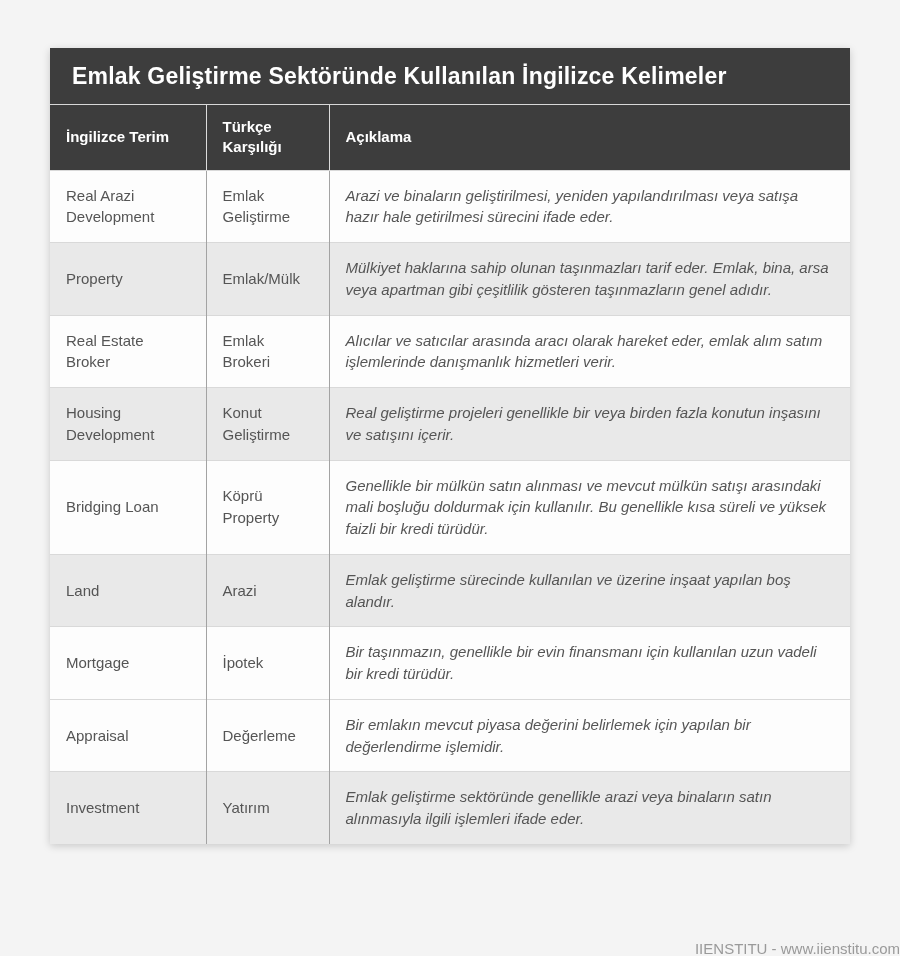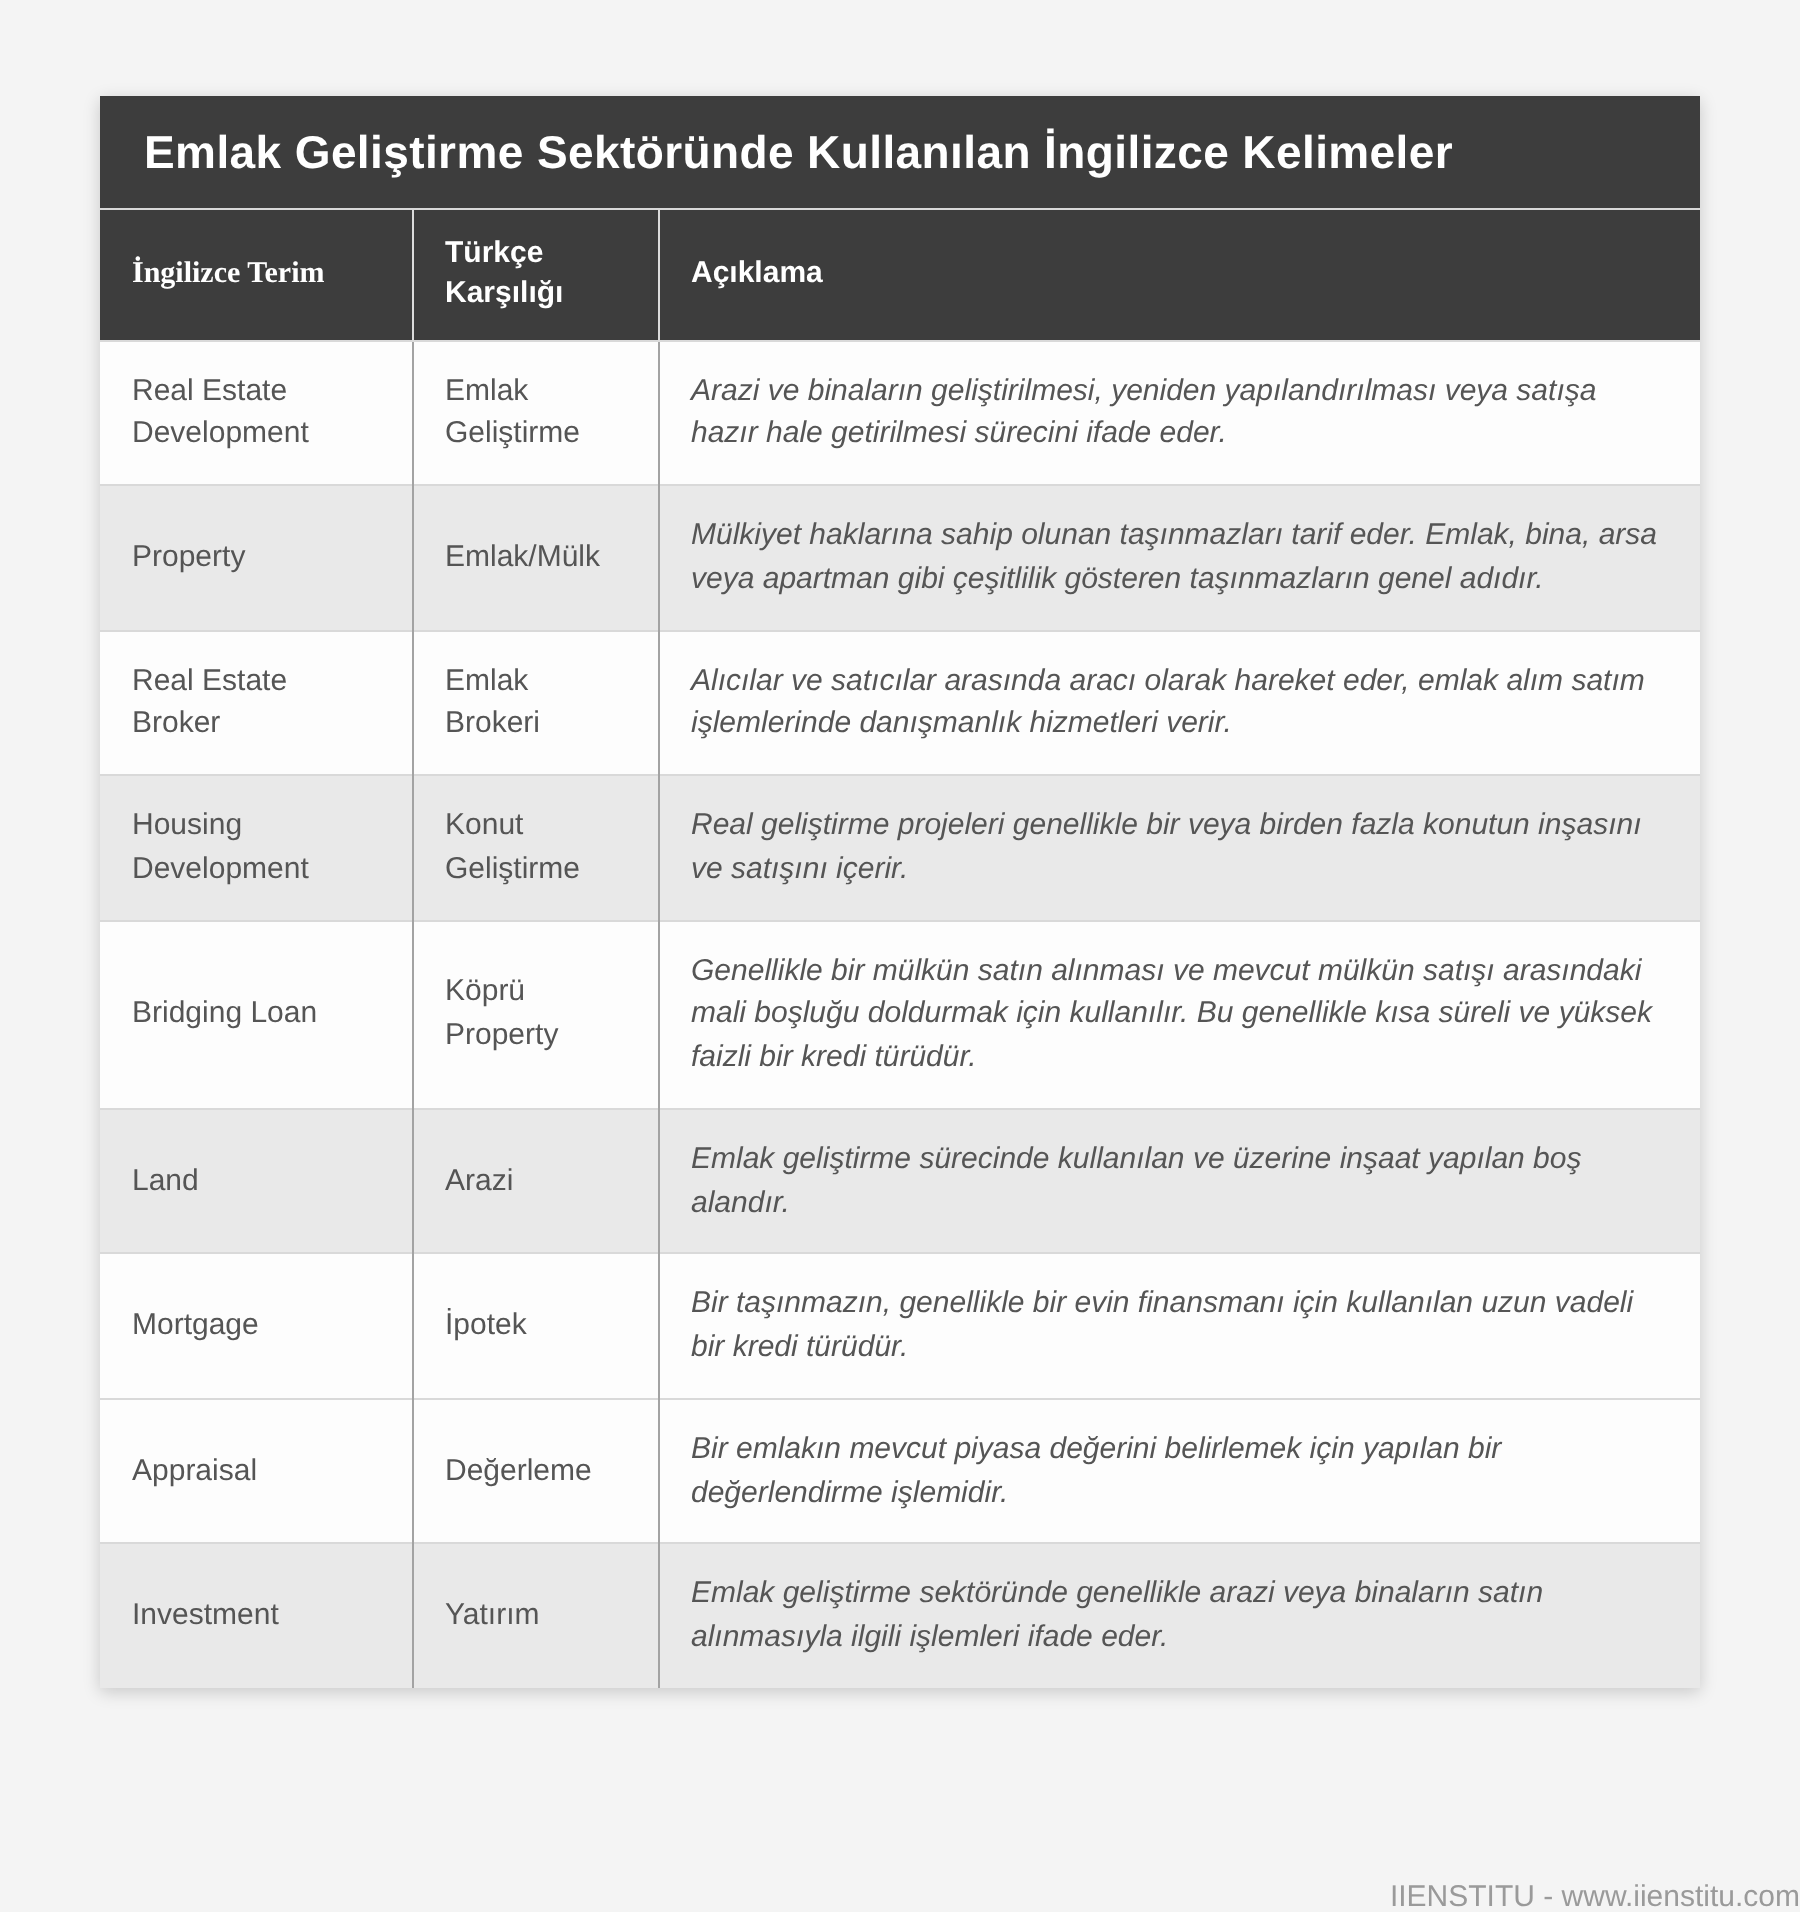--- a/index.html
+++ b/index.html
@@ -34,21 +34,21 @@
     color: #ffffff;
     text-align: left;
     font-size: 15px;
     font-weight: bold;
     padding: 12px 16px;
     border-left: 1px solid #dcdcdc;
     vertical-align: middle;
     line-height: 1.35;
     height: 64px;
   }
-  thead th:first-child { border-left: none; font-family: Liberation Serif, serif; }
+  thead th:first-child { border-left: none; }
   tbody td {
     font-size: 15px;
     color: #555555;
     background: #fdfdfd;
     padding: 14px 16px;
     border-top: 1px solid #d9d9d9;
     border-left: 1px solid #a3a3a3;
     line-height: 1.45;
     vertical-align: middle;
     word-wrap: break-word;
@@ -78,21 +78,21 @@
       </colgroup>
       <thead>
         <tr>
           <th>İngilizce Terim</th>
           <th>Türkçe Karşılığı</th>
           <th>Açıklama</th>
         </tr>
       </thead>
       <tbody>
           <tr class="odd">
-            <td>Real Estate Development</td>
+            <td>Real Arazi Development</td>
             <td>Emlak Geliştirme</td>
             <td class="desc">Arazi ve binaların geliştirilmesi, yeniden yapılandırılması veya satışa hazır hale getirilmesi sürecini ifade eder.</td>
           </tr>
           <tr class="even">
             <td>Property</td>
             <td>Emlak/Mülk</td>
             <td class="desc">Mülkiyet haklarına sahip olunan taşınmazları tarif eder. Emlak, bina, arsa veya apartman gibi çeşitlilik gösteren taşınmazların genel adıdır.</td>
           </tr>
           <tr class="odd">
             <td>Real Estate Broker</td>

